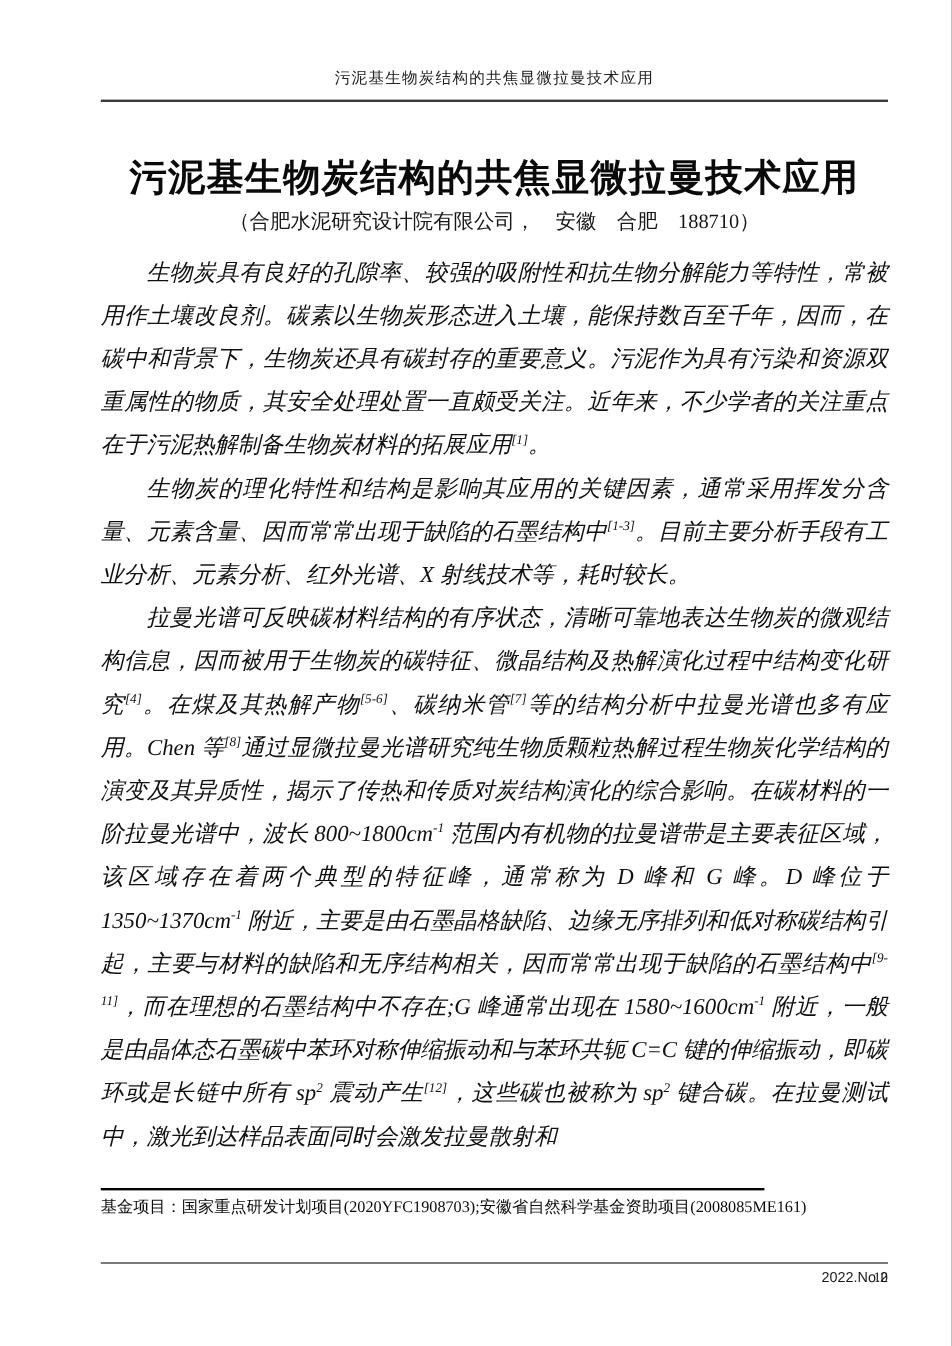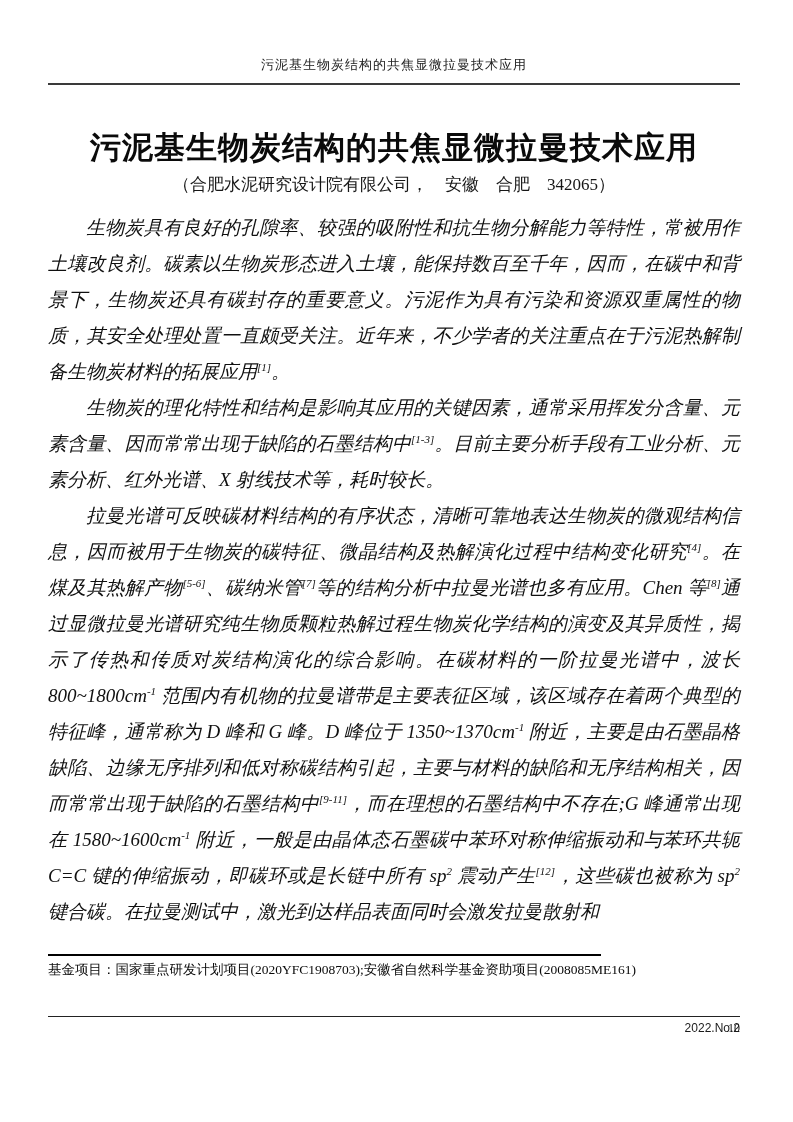--- a/index.html
+++ b/index.html
@@ -3,21 +3,21 @@
 <meta charset="utf-8">
 <style>
   html, body { margin: 0; padding: 0; background: #888; }
   .page {
     position: relative;
     width: 793px;
     height: 1122px;
     margin: 0 auto;
     background: #ffffff;
     box-sizing: border-box;
-    padding: 56px 53px 0 48px;
+    padding: 56px 53px 0 84px;
     font-family: "Liberation Serif", "DejaVu Serif", serif;
     color: #111111;
     overflow: hidden;
   }
   .running-header {
     text-align: center;
     font-size: 13px;
     line-height: 18px;
     color: #222222;
     letter-spacing: 1px;
@@ -104,21 +104,21 @@
 <body>
 
 <div class="page">
 
   <div class="running-header">污泥基生物炭结构的共焦显微拉曼技术应用</div>
   <hr class="header-rule">
 
   <h1 class="doc-title">污泥基生物炭结构的共焦显微拉曼技术应用</h1>
 
 
-  <div class="affiliation">（合肥水泥研究设计院有限公司，　安徽　合肥　342065）</div>
+  <div class="affiliation">（合肥水泥研究设计院有限公司，　安徽　合肥　188710）</div>
 
   <div class="body-text">
     <p><span>生物炭具有良好的孔隙率、较强的吸附性和抗生物分解能力等特性，常被用作土壤改良剂。碳素以生物炭形态进入土壤，能保持数百至千年，因而，在碳中和背景下，生物炭还具有碳封存的重要意义。污泥作为具有污染和资源双重属性的物质，其安全处理处置一直颇受关注。近年来，不少学者的关注重点在于污泥热解制备生物炭材料的拓展应用</span><sup>[1]</sup><span>。</span></p>
     <p><span>生物炭的理化特性和结构是影响其应用的关键因素，通常采用挥发分含量、元素含量、因而常常出现于缺陷的石墨结构中</span><sup>[1-3]</sup><span>。目前主要分析手段有工业分析、元素分析、红外光谱、X 射线技术等，耗时较长。</span></p>
     <p><span>拉曼光谱可反映碳材料结构的有序状态，清晰可靠地表达生物炭的微观结构信息，因而被用于生物炭的碳特征、微晶结构及热解演化过程中结构变化研究</span><sup>[4]</sup><span>。在煤及其热解产物</span><sup>[5-6]</sup><span>、碳纳米管</span><sup>[7]</sup><span>等的结构分析中拉曼光谱也多有应用。Chen 等</span><sup>[8]</sup><span>通过显微拉曼光谱研究纯生物质颗粒热解过程生物炭化学结构的演变及其异质性，揭示了传热和传质对炭结构演化的综合影响。在碳材料的一阶拉曼光谱中，波长 800~1800cm</span><sup>-1</sup><span> 范围内有机物的拉曼谱带是主要表征区域，该区域存在着两个典型的特征峰，通常称为 D 峰和 G 峰。D 峰位于 1350~1370cm</span><sup>-1</sup><span> 附近，主要是由石墨晶格缺陷、边缘无序排列和低对称碳结构引起，主要与材料的缺陷和无序结构相关，因而常常出现于缺陷的石墨结构中</span><sup>[9-11]</sup><span>，而在理想的石墨结构中不存在;G 峰通常出现在 1580~1600cm</span><sup>-1</sup><span> 附近，一般是由晶体态石墨碳中苯环对称伸缩振动和与苯环共轭 C=C 键的伸缩振动，即碳环或是长链中所有 sp</span><sup>2</sup><span> 震动产生</span><sup>[12]</sup><span>，这些碳也被称为 sp</span><sup>2</sup><span> 键合碳。在拉曼测试中，激光到达样品表面同时会激发拉曼散射和</span></p>
   </div>
 
   <hr class="footnote-rule">
 
   <div class="footnote-text">基金项目：国家重点研发计划项目(2020YFC1908703);安徽省自然科学基金资助项目(2008085ME161)</div>

